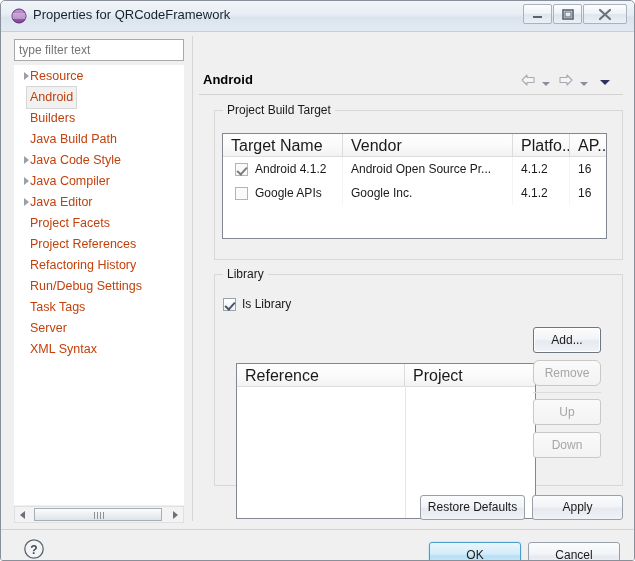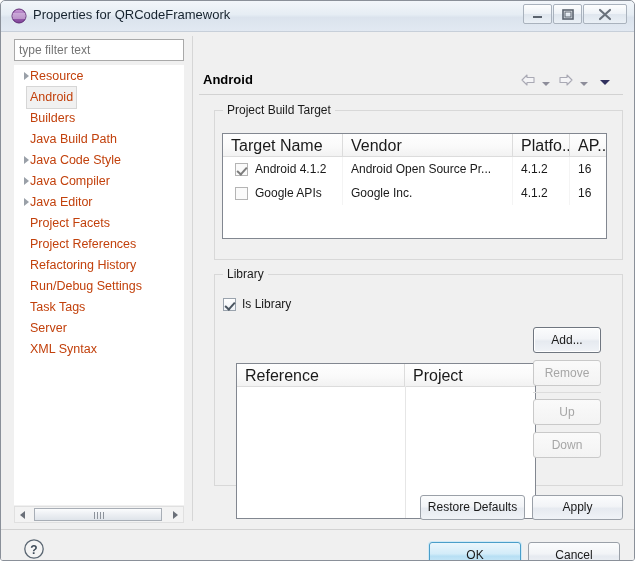--- a/index.html
+++ b/index.html
@@ -349,21 +349,21 @@
     border-color: #6f7680;
     box-shadow: inset 0 0 0 1px #ffffff;
   }
   .btn.default {
     border-color: #4a9ec9;
     background: linear-gradient(to bottom, #eaf6fc 0%, #d3ecf9 45%, #b7dff4 55%, #d5eefb 100%);
     box-shadow: 0 0 0 1px #cfe9f6;
   }
 
   #btn-add    { left: 532px; top: 295px; width: 68px; height: 26px; line-height: 24px; }
-  #btn-remove { left: 532px; top: 328px; width: 68px; height: 26px; line-height: 24px; }
+  #btn-remove { left: 532px; top: 328px; width: 68px; height: 26px; line-height: 24px; border-radius: 6px; }
   #btn-up     { left: 532px; top: 367px; width: 68px; height: 26px; line-height: 24px; }
   #btn-down   { left: 532px; top: 400px; width: 68px; height: 26px; line-height: 24px; }
   #side-sep {
     position: absolute;
     left: 532px; top: 360px;
     width: 68px; height: 1px;
     background: #dcdcdc;
   }
 
   #btn-restore { left: 419px; top: 463px; width: 105px; height: 25px; line-height: 23px; }

